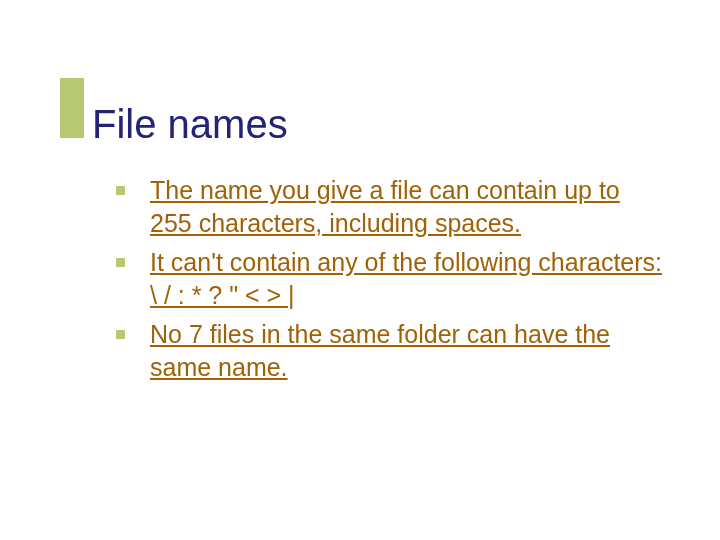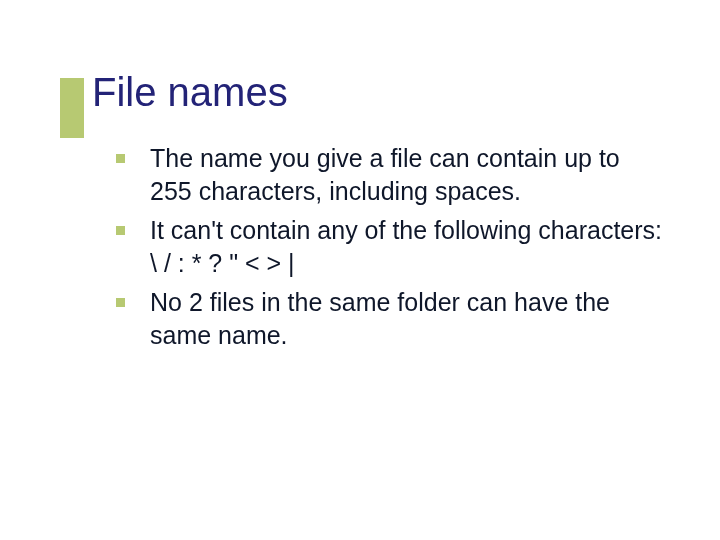--- a/index.html
+++ b/index.html
@@ -9,21 +9,21 @@
     height: 540px;
     background: #ffffff;
     font-family: Verdana, Geneva, sans-serif;
     color: #111;
   }
   .slide {
     position: relative;
     width: 704px;
     height: 540px;
     box-sizing: border-box;
-    padding: 70px 40px 40px 92px;
+    padding: 102px 40px 40px 92px;
   }
   .accent-bar {
     position: absolute;
     left: 60px;
     top: 78px;
     width: 24px;
     height: 60px;
     background: #b7c972;
   }
   .title {
@@ -36,38 +36,39 @@
   }
   .bullets {
     margin: 10px 0 0 24px;
     padding: 0;
     list-style: none;
   }
   .bullets li {
     position: relative;
     font-size: 25px;
     line-height: 1.32;
-    color: #0f172a;
+    color: #a16207;
     margin: 0 0 6px 0;
     padding-left: 34px;
+    text-decoration: underline;
   }
   .bullets li::before {
     content: "";
     position: absolute;
     left: 0;
     top: 12px;
     width: 9px;
     height: 9px;
     background: #b7c972;
   }
 </style>
 </head>
 <body>
 
 <div class="slide">
   <div class="accent-bar"></div>
   <h1 class="title">File names</h1>
   <ul class="bullets">
     <li>The name you give a file can contain up to 255 characters, including spaces.</li>
     <li>It can't contain any of the following characters: \ / : * ? " &lt; &gt; |</li>
-    <li>No 2 files in the same folder can have the same name.</li>
+    <li>No 7 files in the same folder can have the same name.</li>
   </ul>
 </div>
 
 </body></html>

